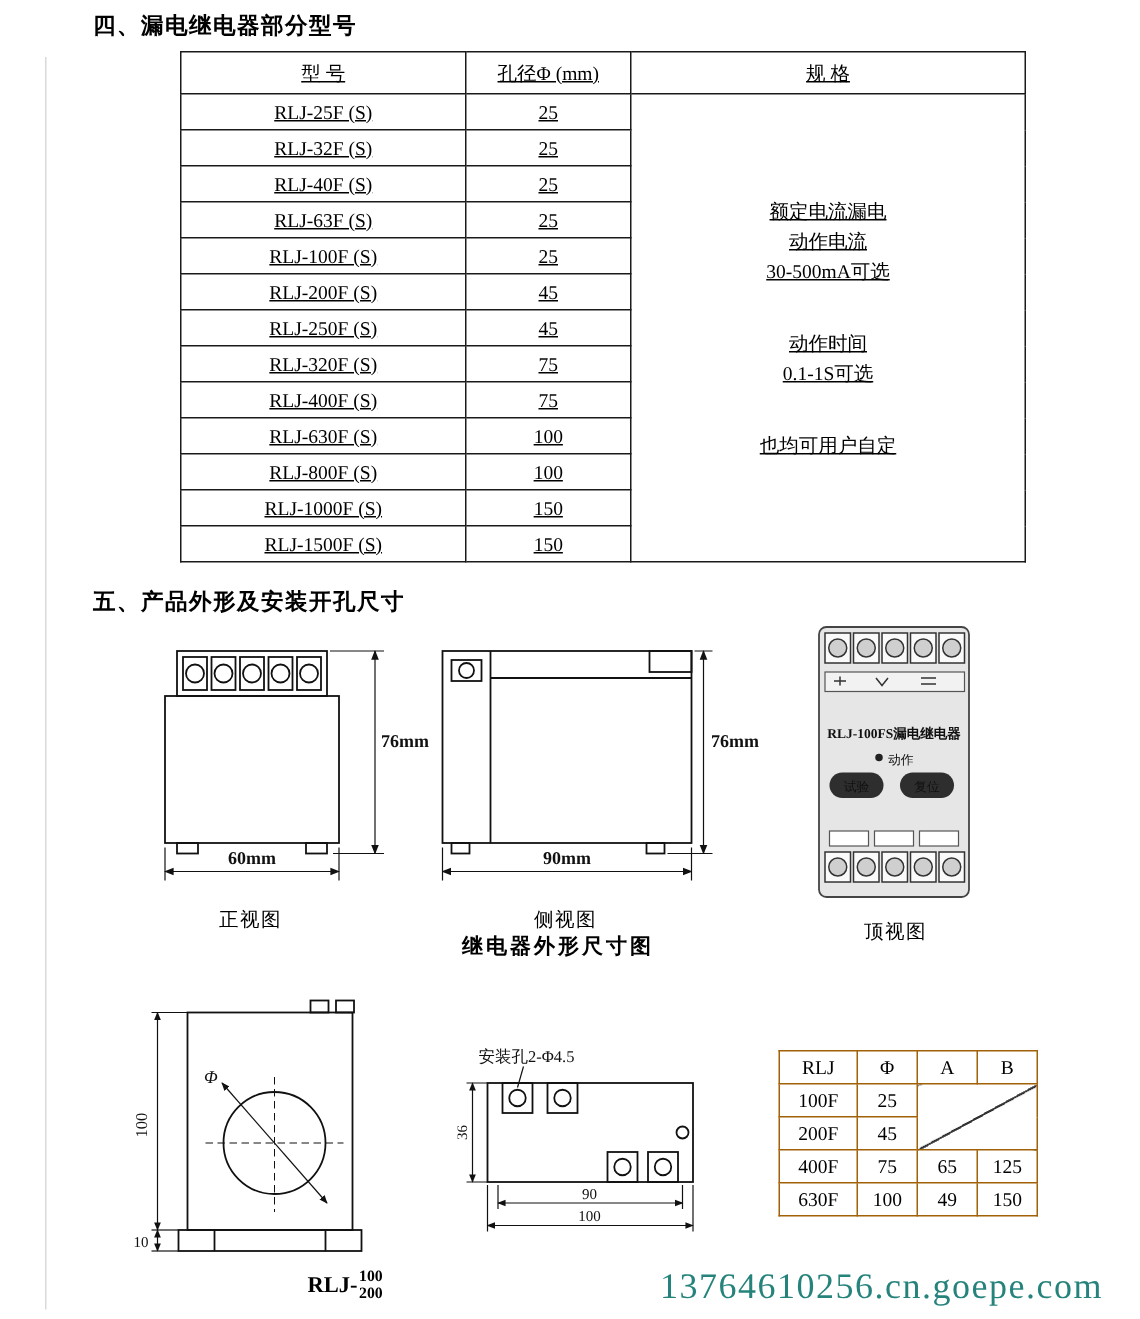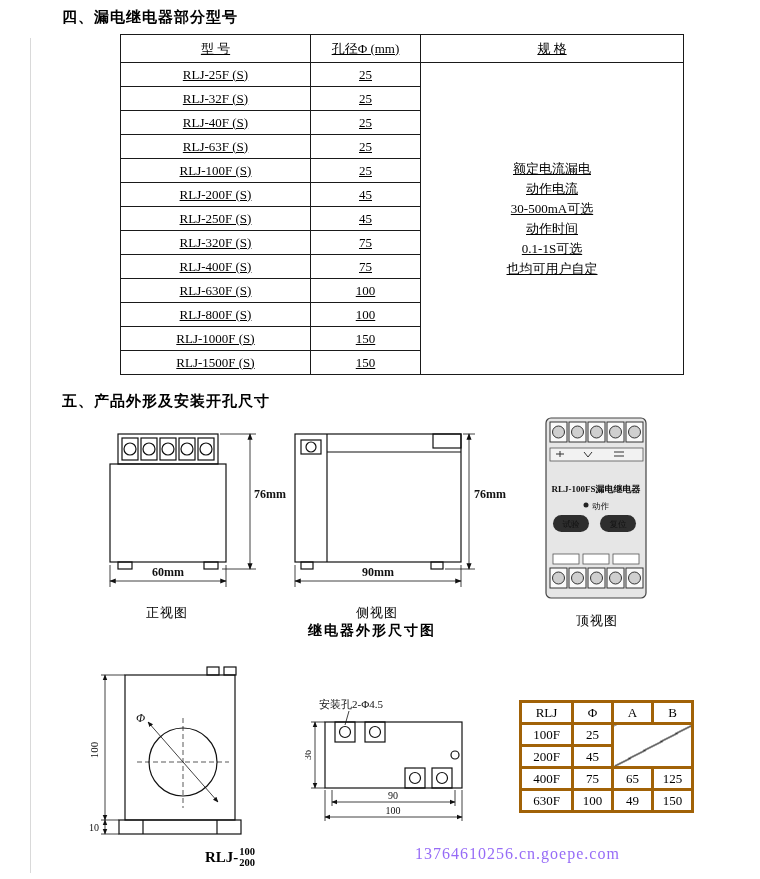--- a/index.html
+++ b/index.html
@@ -10,41 +10,41 @@
   }
   .abs { position:absolute; }
   .sec-title { position:absolute; font-size:15px; font-weight:bold; letter-spacing:1px; }
 
   
   table.model { position:absolute; left:120px; top:34px; border-collapse:collapse; table-layout:fixed; }
   table.model th, table.model td { border:1px solid #1a1a1a; text-align:center; font-size:13px; font-weight:normal;text-decoration:underline; }
   table.model th { height:28px; }
   table.model td { height:24px; }
   .spec-cell { vertical-align:middle; }
-  .spec-block { margin:0 0; line-height:20px; }
+  .spec-block { margin:28px 0; line-height:20px; }
 
   
   svg text { font-family:"Liberation Serif", serif; fill:#111; }
   .view-caption { position:absolute; font-size:13px; letter-spacing:1px; }
   .relay-caption { position:absolute; left:308px; top:622px; font-size:14px; font-weight:bold; letter-spacing:2px; }
 
   
   table.size { position:absolute; left:519px; top:700px; border-collapse:collapse; table-layout:fixed; }
-  table.size th, table.size td { border:3px solid #a16207; text-align:center; font-size:13px; font-weight:normal; height:22px; }
+  table.size th, table.size td { border:1px solid #a16207; text-align:center; font-size:13px; font-weight:normal; height:22px; }
   td.diag {
     background:linear-gradient(to bottom right,
       transparent calc(50% - 0.7px), #333 calc(50% - 0.7px),
       #333 calc(50% + 0.7px), transparent calc(50% + 0.7px));
   }
 
   
   .bottom-caption { position:absolute; left:205px; top:846px; display:flex; align-items:center; font-weight:bold; z-index:2; }
   .cap-big { font-size:15px; }
   .fraction { display:inline-flex; flex-direction:column; align-items:center; font-size:10.5px; line-height:11px; font-weight:bold; margin:0 1px; }
-  .watermark { position:absolute; left:415px; top:845px; font-size:16px; color:#8b5cf6; letter-spacing:1px; z-index:3; opacity:.9; }
+  .watermark { position:absolute; left:440px; top:845px; font-size:24px; color:#0f766e; letter-spacing:1px; z-index:3; opacity:.9; }
   .edge-line { position:absolute; left:30px; top:38px; width:1px; height:835px; background:#d9d9d9; }
 </style>
 </head>
 <body>
 
 <div class="page">
 
   <div class="edge-line"></div>
 
   <div class="sec-title" style="left:62px;top:8px">四、漏电继电器部分型号</div>

